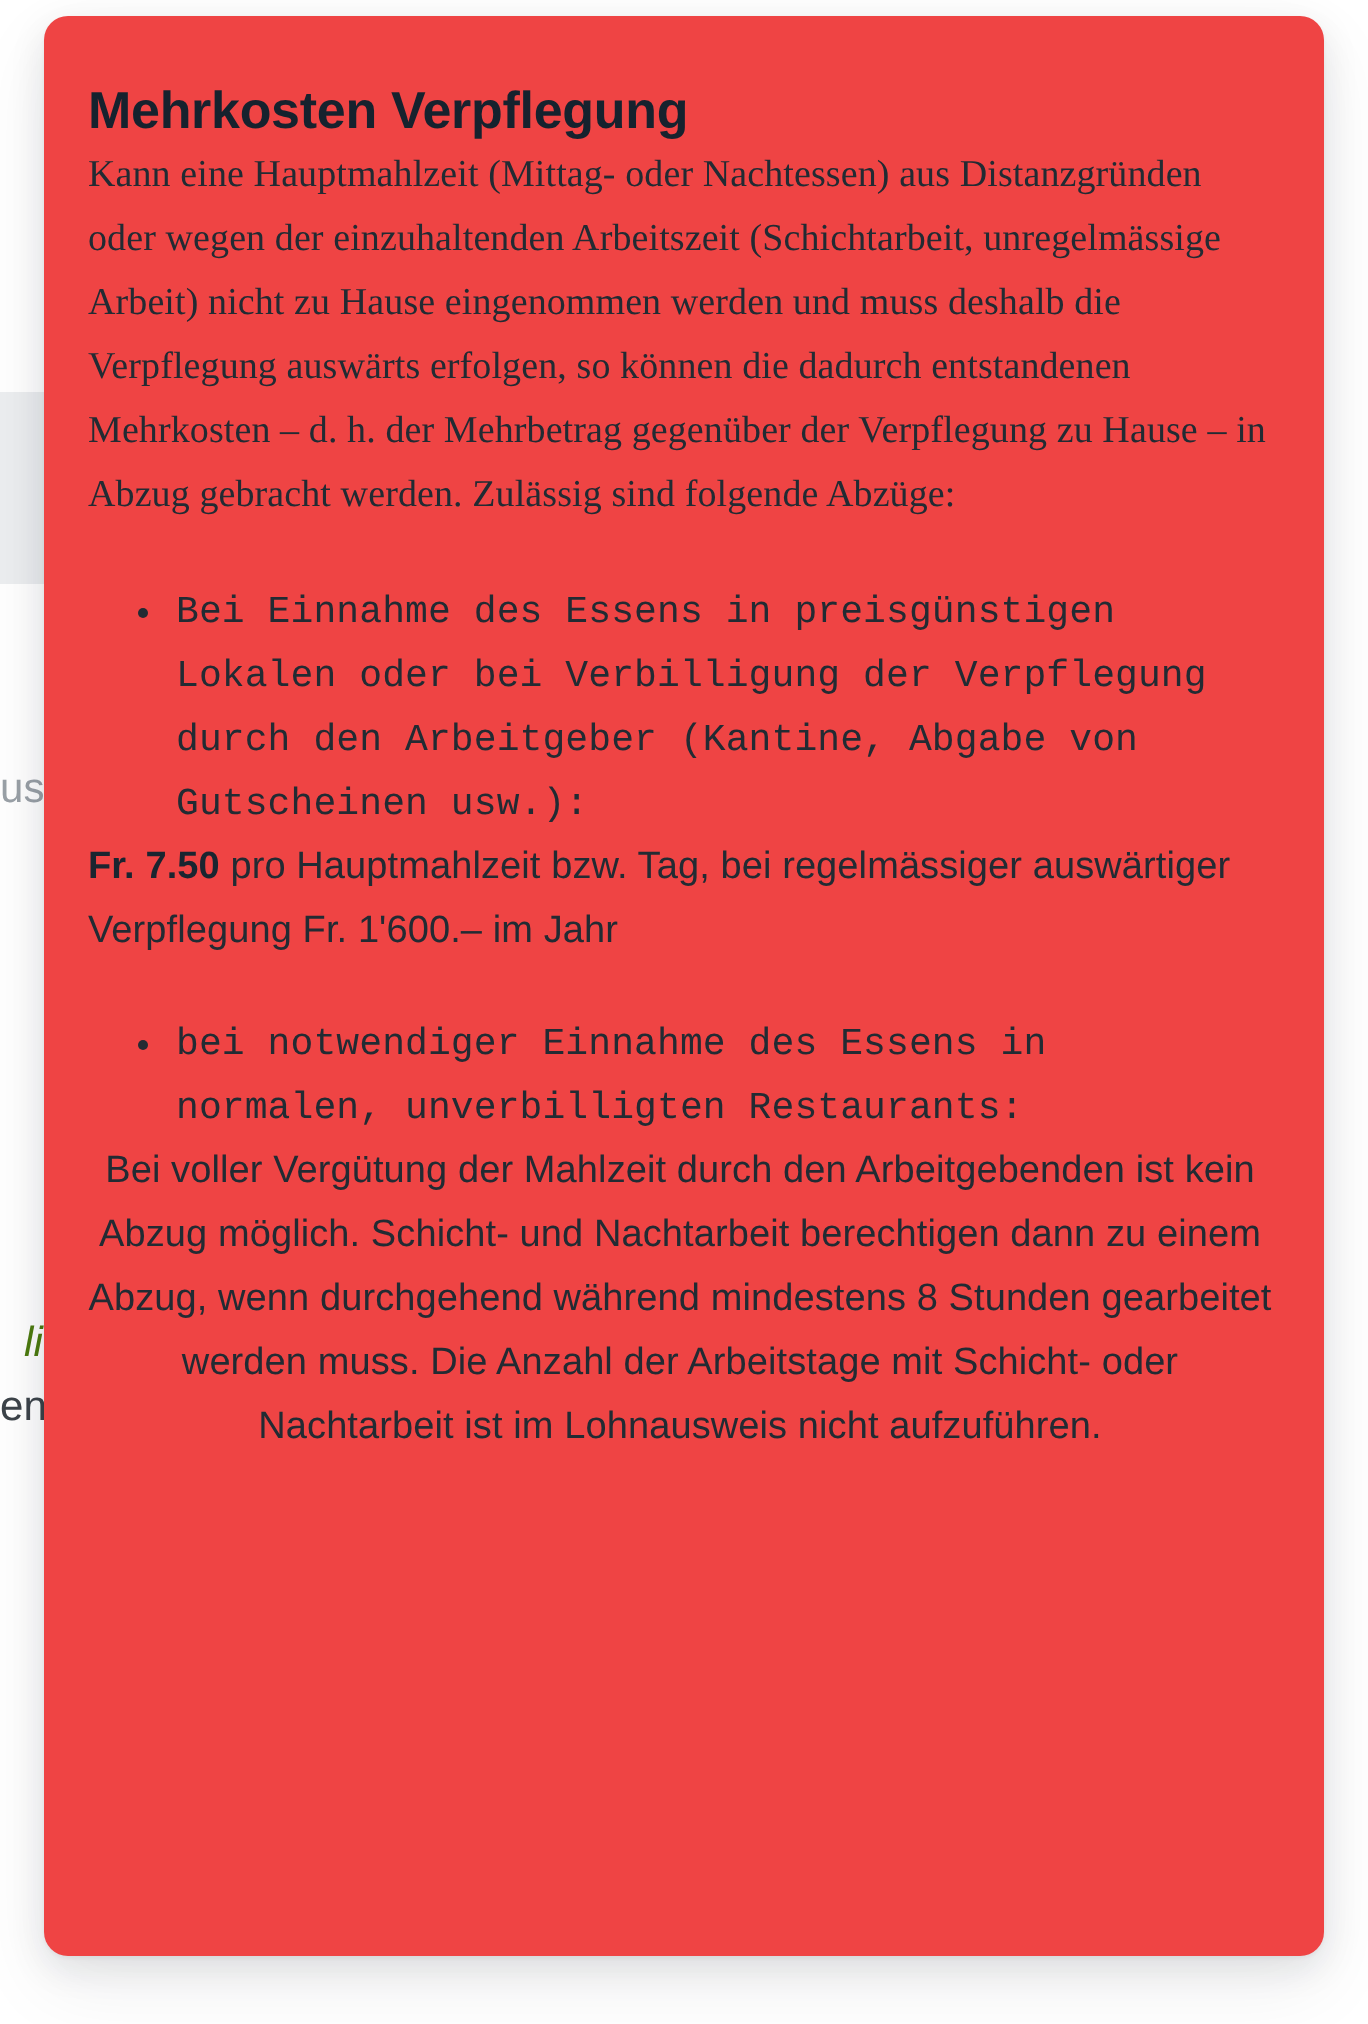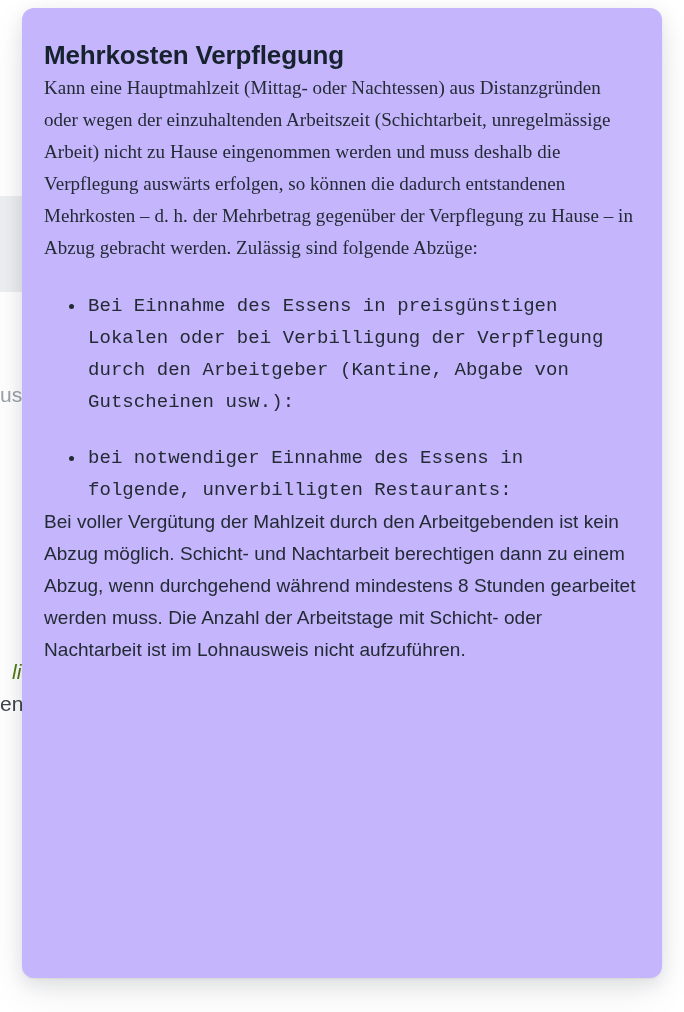--- a/index.html
+++ b/index.html
@@ -56,21 +56,21 @@
     color: #3d444a;
   }
 
   
   .card {
     position: absolute;
     left: 22px;
     top: 8px;
     width: 640px;
     height: 970px;
-    background: #c4b5fd;
+    background: #ef4444;
     border-radius: 12px;
     box-shadow:
       0 1px 2px rgba(22, 30, 38, 0.05),
       0 6px 18px rgba(22, 30, 38, 0.10),
       0 14px 40px rgba(22, 30, 38, 0.07);
     box-sizing: border-box;
     padding: 30px 26px 26px 22px;
     overflow: hidden;
   }
 
@@ -93,21 +93,21 @@
     margin: 0;
     color: #222b33;
     font-size: 19px;
     line-height: 32px;
     letter-spacing: 0.05px;
   }
 
   .para-intro   { margin-top: 24px; font-family: Liberation Serif, serif; }
   .para-rate    { margin-top: 26px; }
   .para-rate2   { margin-top: 26px; }
-  .para-closing { margin-top: 34px; }
+  .para-closing { margin-top: 34px; text-align: center; }
 
   .amount {
     font-weight: bold;
     color: #1a2530;
   }
 
   ul.bullets {
     margin: 26px 0 0 0;
     padding: 0;
     list-style: none;
@@ -149,22 +149,23 @@
   <h1 class="card-title">Mehrkosten Verpflegung</h1>
 
   <div class="body-block">
 
     <p class="para para-intro">Kann eine Hauptmahlzeit (Mittag- oder Nachtessen) aus Distanzgründen oder wegen der einzuhaltenden Arbeitszeit (Schichtarbeit, unregelmässige Arbeit) nicht zu Hause eingenommen werden und muss deshalb die Verpflegung auswärts erfolgen, so können die dadurch entstandenen Mehrkosten – d. h. der Mehrbetrag gegenüber der Verpflegung zu Hause – in Abzug gebracht werden. Zulässig sind folgende Abzüge:</p>
 
     <ul class="bullets first">
       <li>Bei Einnahme des Essens in preisgünstigen Lokalen oder bei Verbilligung der Verpflegung durch den Arbeitgeber (Kantine, Abgabe von Gutscheinen usw.):</li>
     </ul>
 
+    <p class="para para-rate"><span class="amount">Fr. 7.50</span><span> pro Hauptmahlzeit bzw. Tag, bei regelmässiger auswärtiger Verpflegung Fr. 1'600.– im Jahr</span></p>
 
     <ul class="bullets second">
-      <li>bei notwendiger Einnahme des Essens in folgende, unverbilligten Restaurants:</li>
+      <li>bei notwendiger Einnahme des Essens in normalen, unverbilligten Restaurants:</li>
     </ul>
 
 
     <p class="para para-closing">Bei voller Vergütung der Mahlzeit durch den Arbeitgebenden ist kein Abzug möglich. Schicht- und Nachtarbeit berechtigen dann zu einem Abzug, wenn durchgehend während mindestens 8 Stunden gearbeitet werden muss. Die Anzahl der Arbeitstage mit Schicht- oder Nachtarbeit ist im Lohnausweis nicht aufzuführen.</p>
 
   </div>
 </section>
 
 </body></html>

